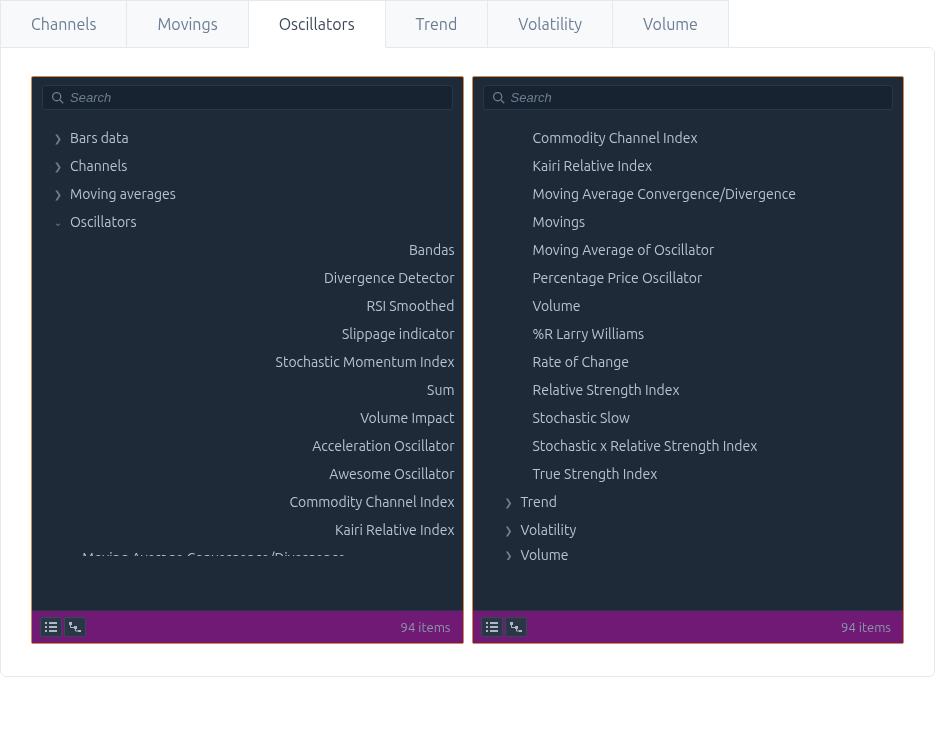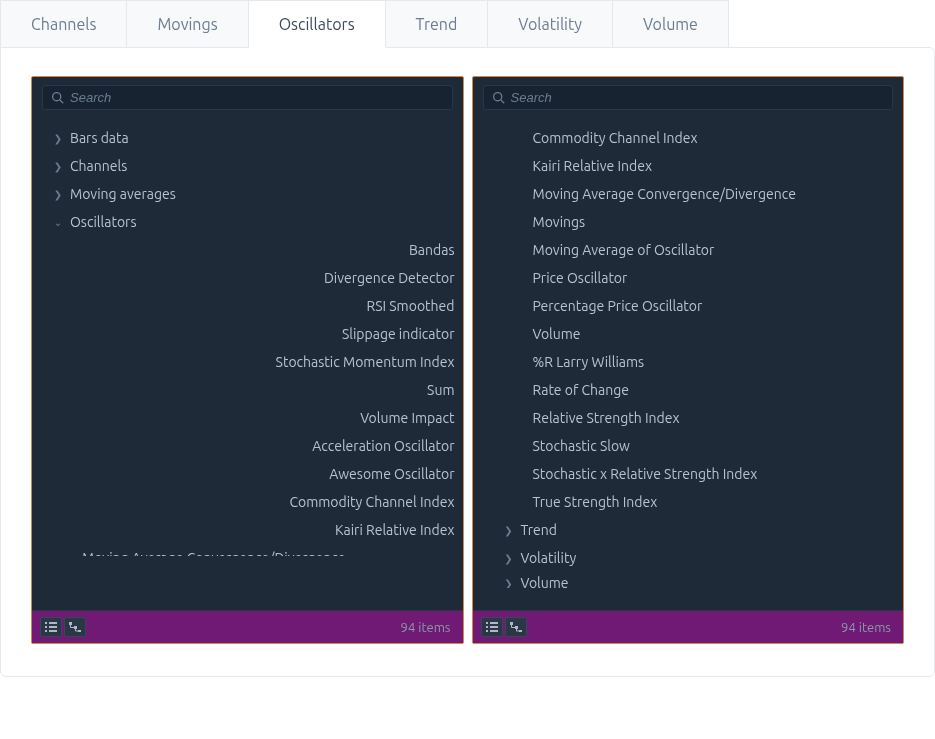--- a/index.html
+++ b/index.html
@@ -272,23 +272,20 @@
             <div class="node child-far">
                 <span>Moving Average Convergence/Divergence</span>
               </div>
             <div class="node child-far">
                 <span>Movings</span>
               </div>
             <div class="node child-far">
                 <span>Moving Average of Oscillator</span>
               </div>
             <div class="node child-far">
-                <span>Price Oscillator</span>
-              </div>
-            <div class="node child-far">
                 <span>Percentage Price Oscillator</span>
               </div>
             <div class="node child-far">
                 <span>Volume</span>
               </div>
             <div class="node child-far">
                 <span>%R Larry Williams</span>
               </div>
             <div class="node child-far">
                 <span>Rate of Change</span>

